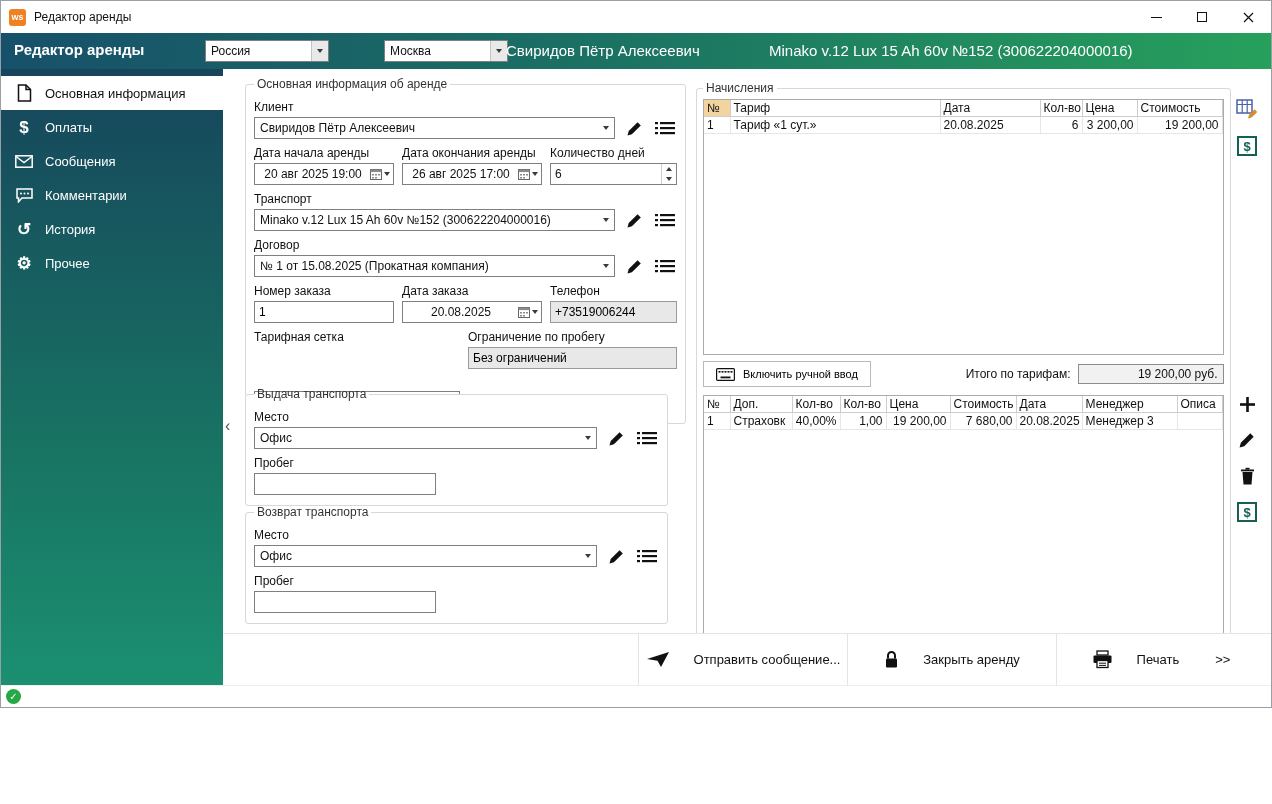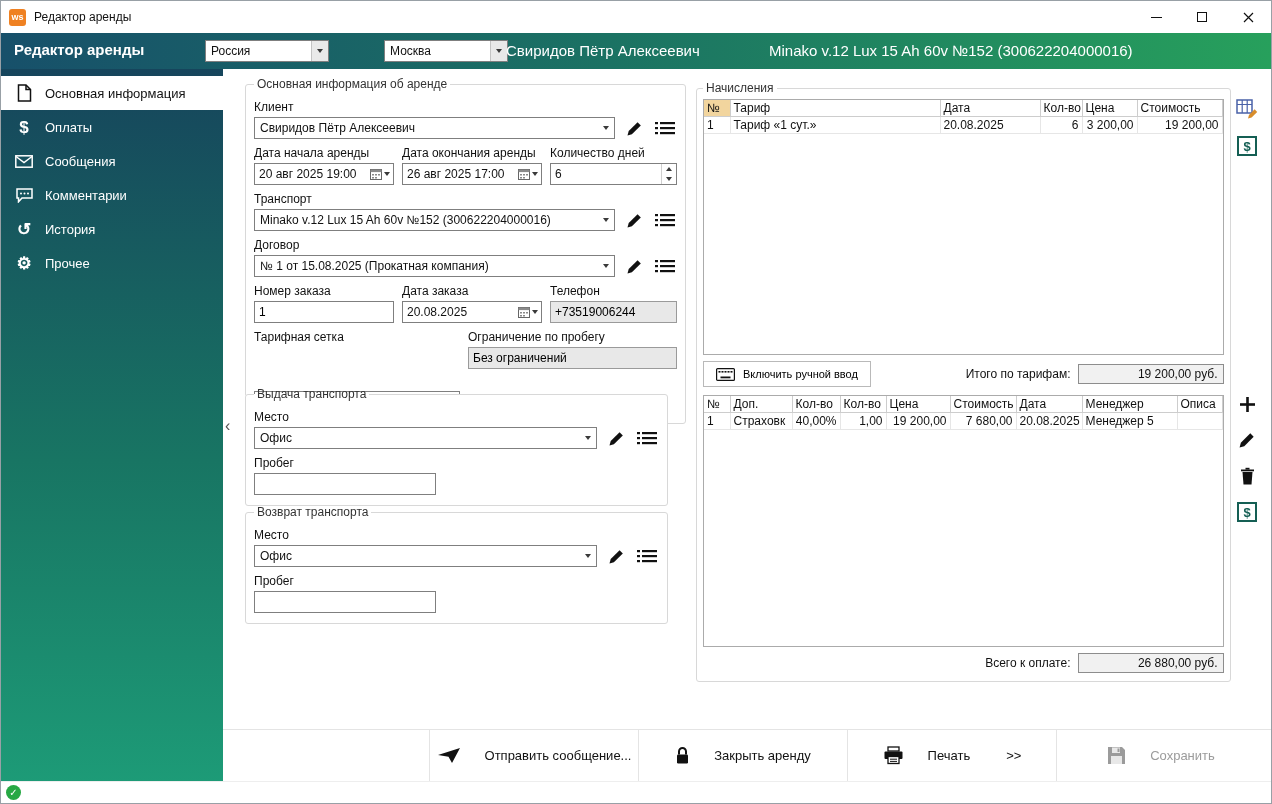--- a/index.html
+++ b/index.html
@@ -1,18 +1,18 @@
 <!DOCTYPE html>
 <html><head>
 <meta charset="utf-8">
 <style>
   * { box-sizing: border-box; margin: 0; padding: 0; }
   html,body { width:1272px; height:804px; }
   body { font-family:"Liberation Sans", sans-serif; font-size:12px; color:#111; background:#fff; }
-  .window { position:relative; width:1272px; height:804px; background:#fff; border:1px solid #98a0a6; overflow:hidden; }
+  .window { position:relative; width:1272px; height:708px; background:#fff; border:1px solid #98a0a6; overflow:hidden; }
 
   
   .titlebar { height:32px; display:flex; align-items:center; padding-left:8px; background:#fff; }
   .app-badge { width:17px; height:17px; background:#ef8122; color:#fff; border-radius:3px;
                font-size:9px; font-weight:bold; display:flex; align-items:center; justify-content:center; }
   .titlebar-title { margin-left:8px; font-size:12px; }
   .win-controls { margin-left:auto; display:flex; height:100%; }
   .win-btn { width:46px; height:100%; display:flex; align-items:center; justify-content:center; cursor:pointer; }
   .glyph-min { width:11px; height:1px; background:#111; display:block; }
   .glyph-max { width:10px; height:10px; border:1px solid #111; display:block; }
@@ -47,21 +47,21 @@
   .combo-row { display:flex; align-items:center; gap:7px; }
   .combo.form { flex:1; }
   .icon-btn { width:24px; height:22px; display:flex; align-items:center; justify-content:center; background:transparent; border:none; cursor:pointer; flex:none; }
   .row3 { display:flex; gap:8px; }
   .fcol { display:flex; flex-direction:column; }
   .fcol .f-label { margin-top:7px; margin-bottom:3px; }
   .w140 { width:140px; } .w127 { width:127px; } .w206 { width:206px;gap:44px; } .w209 { width:209px; }
   .input { height:22px; border:1px solid #7f7f7f; padding:0 4px; font-size:12px; font-family:inherit; background:#fff; width:100%; }
   .input.readonly { background:#e8e8e8; border-color:#9a9a9a; }
   .datebox { display:flex; align-items:center; border:1px solid #7f7f7f; height:22px; padding-left:4px; background:#fff; cursor:pointer; }
-  .dtext { flex:1; white-space:nowrap; overflow:hidden; }
+  .dtext { flex:1; white-space:nowrap; overflow:hidden;text-align:center; }
   .dbtn { width:26px; align-self:stretch; display:flex; align-items:center; justify-content:center; gap:2px; flex:none; }
   .dbtn::after { content:""; border-left:3px solid transparent; border-right:3px solid transparent; border-top:4px solid #3a3a3a; }
   .spinbox { display:flex; border:1px solid #7f7f7f; height:22px; background:#fff; }
   .spin-val { flex:1; padding:3px 4px; }
   .spin-btns { width:15px; border-left:1px solid #cfcfcf; display:flex; flex-direction:column; }
   .spin-up,.spin-down { flex:1; display:flex; align-items:center; justify-content:center; cursor:pointer; }
   .spin-up::after { content:""; border-left:3px solid transparent; border-right:3px solid transparent; border-bottom:4px solid #3a3a3a; }
   .spin-down::after { content:""; border-left:3px solid transparent; border-right:3px solid transparent; border-top:4px solid #3a3a3a; }
   .mileage { width:182px; }
   .collapse-handle { position:absolute; left:2px; top:348px; color:#555; font-size:16px; cursor:pointer; }
@@ -517,21 +517,21 @@
           </thead>
           <tbody>
             <tr>
               <td>1</td>
               <td>Страховк</td>
               <td class="num">40,00%</td>
               <td class="num">1,00</td>
               <td class="num">19 200,00</td>
               <td class="num">7 680,00</td>
               <td>20.08.2025</td>
-              <td>Менеджер 5</td>
+              <td>Менеджер 3</td>
               <td></td>
             </tr>
           </tbody>
         </table>
       </div>
 
       <div class="totals-row">
         <span class="total-label">Всего к оплате:</span>
         <span class="total-box">26 880,00 руб.</span>
       </div>
@@ -591,27 +591,18 @@
     <button class="tb-btn">
       <svg width="21" height="19" viewBox="0 0 21 19">
           <rect x="5" y="1" width="11" height="4" fill="#fff" stroke="#111" stroke-width="1.3"></rect>
           <rect x="1.5" y="5.5" width="18" height="7.5" rx="1" fill="#111"></rect>
           <rect x="5" y="10.5" width="11" height="7" fill="#fff" stroke="#111" stroke-width="1.3"></rect>
           <path d="M7 13.2h7M7 15.4h7" stroke="#111"></path>
         </svg>
       <span>Печать</span>
       <span class="print-chev">&gt;&gt;</span>
     </button>
-    <button class="tb-btn disabled">
-      <svg width="19" height="19" viewBox="0 0 19 19">
-          <path d="M1 1h14l3 3v14H1z" fill="#9b9b9b"></path>
-          <rect x="5" y="1.5" width="8" height="5.5" fill="#e8e8e8"></rect>
-          <rect x="10.5" y="2.5" width="2" height="3.5" fill="#9b9b9b"></rect>
-          <rect x="4" y="10" width="11" height="8" fill="#e8e8e8"></rect>
-        </svg>
-      <span>Сохранить</span>
-    </button>
   </div>
 
   <div class="statusbar">
     <span class="status-ok">✓</span>
   </div>
 </div>
 
 </body></html>

